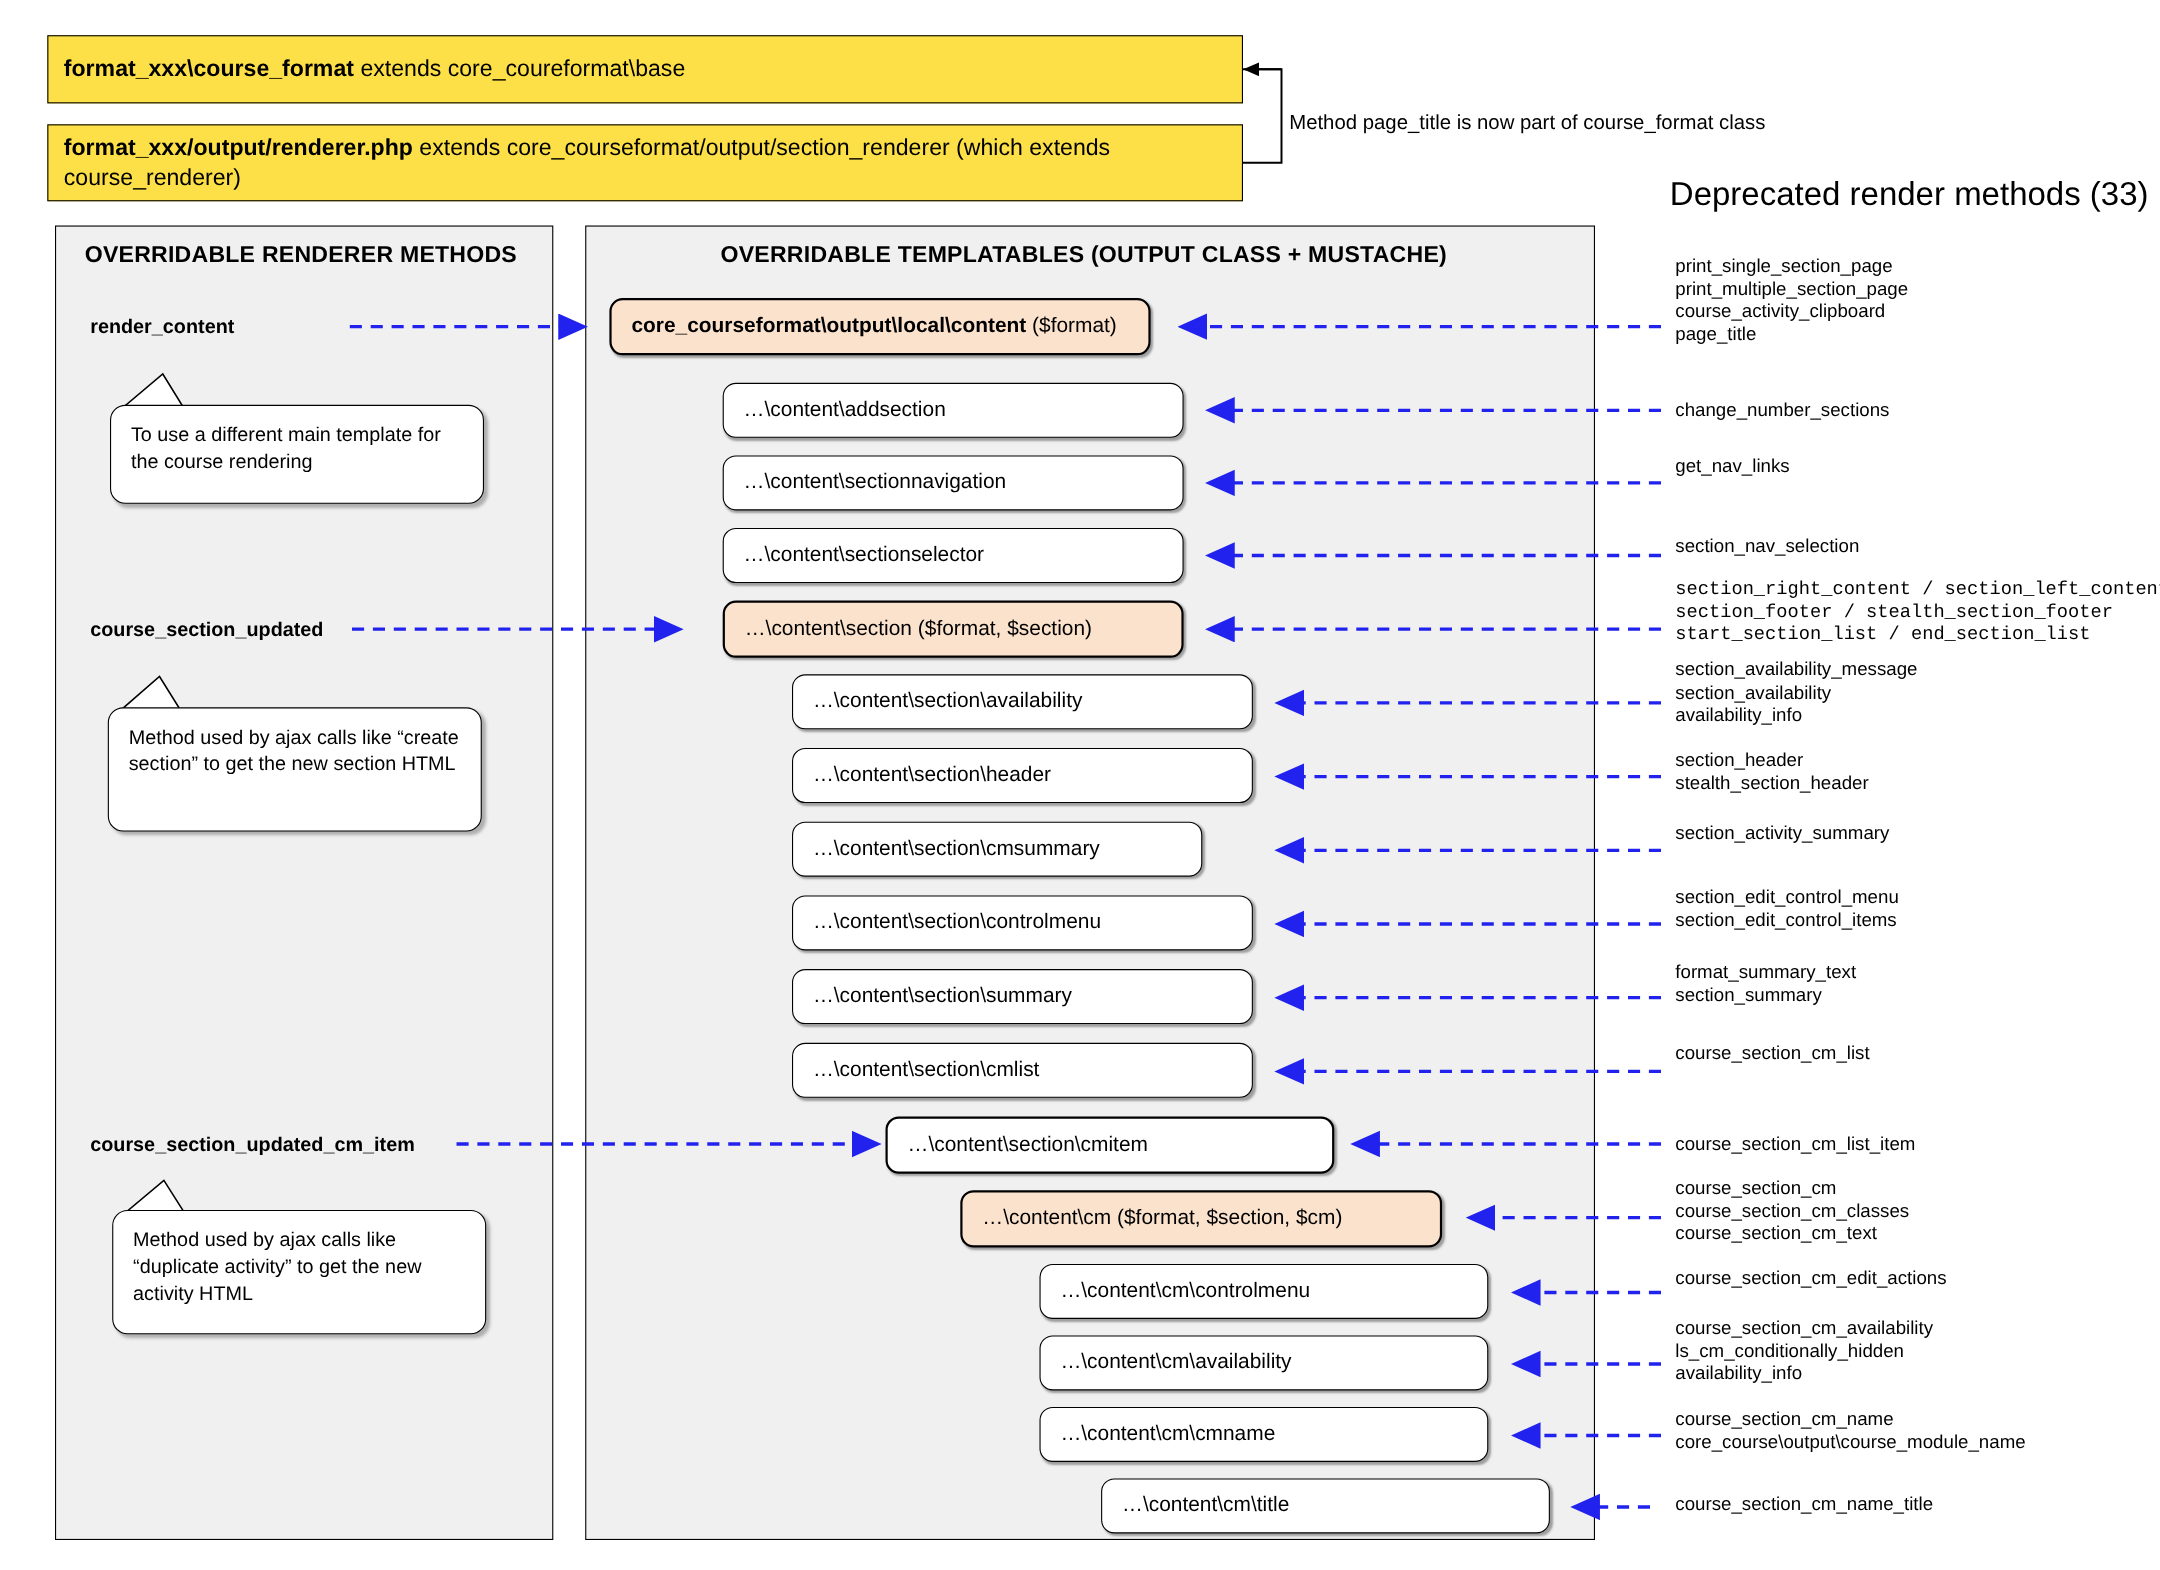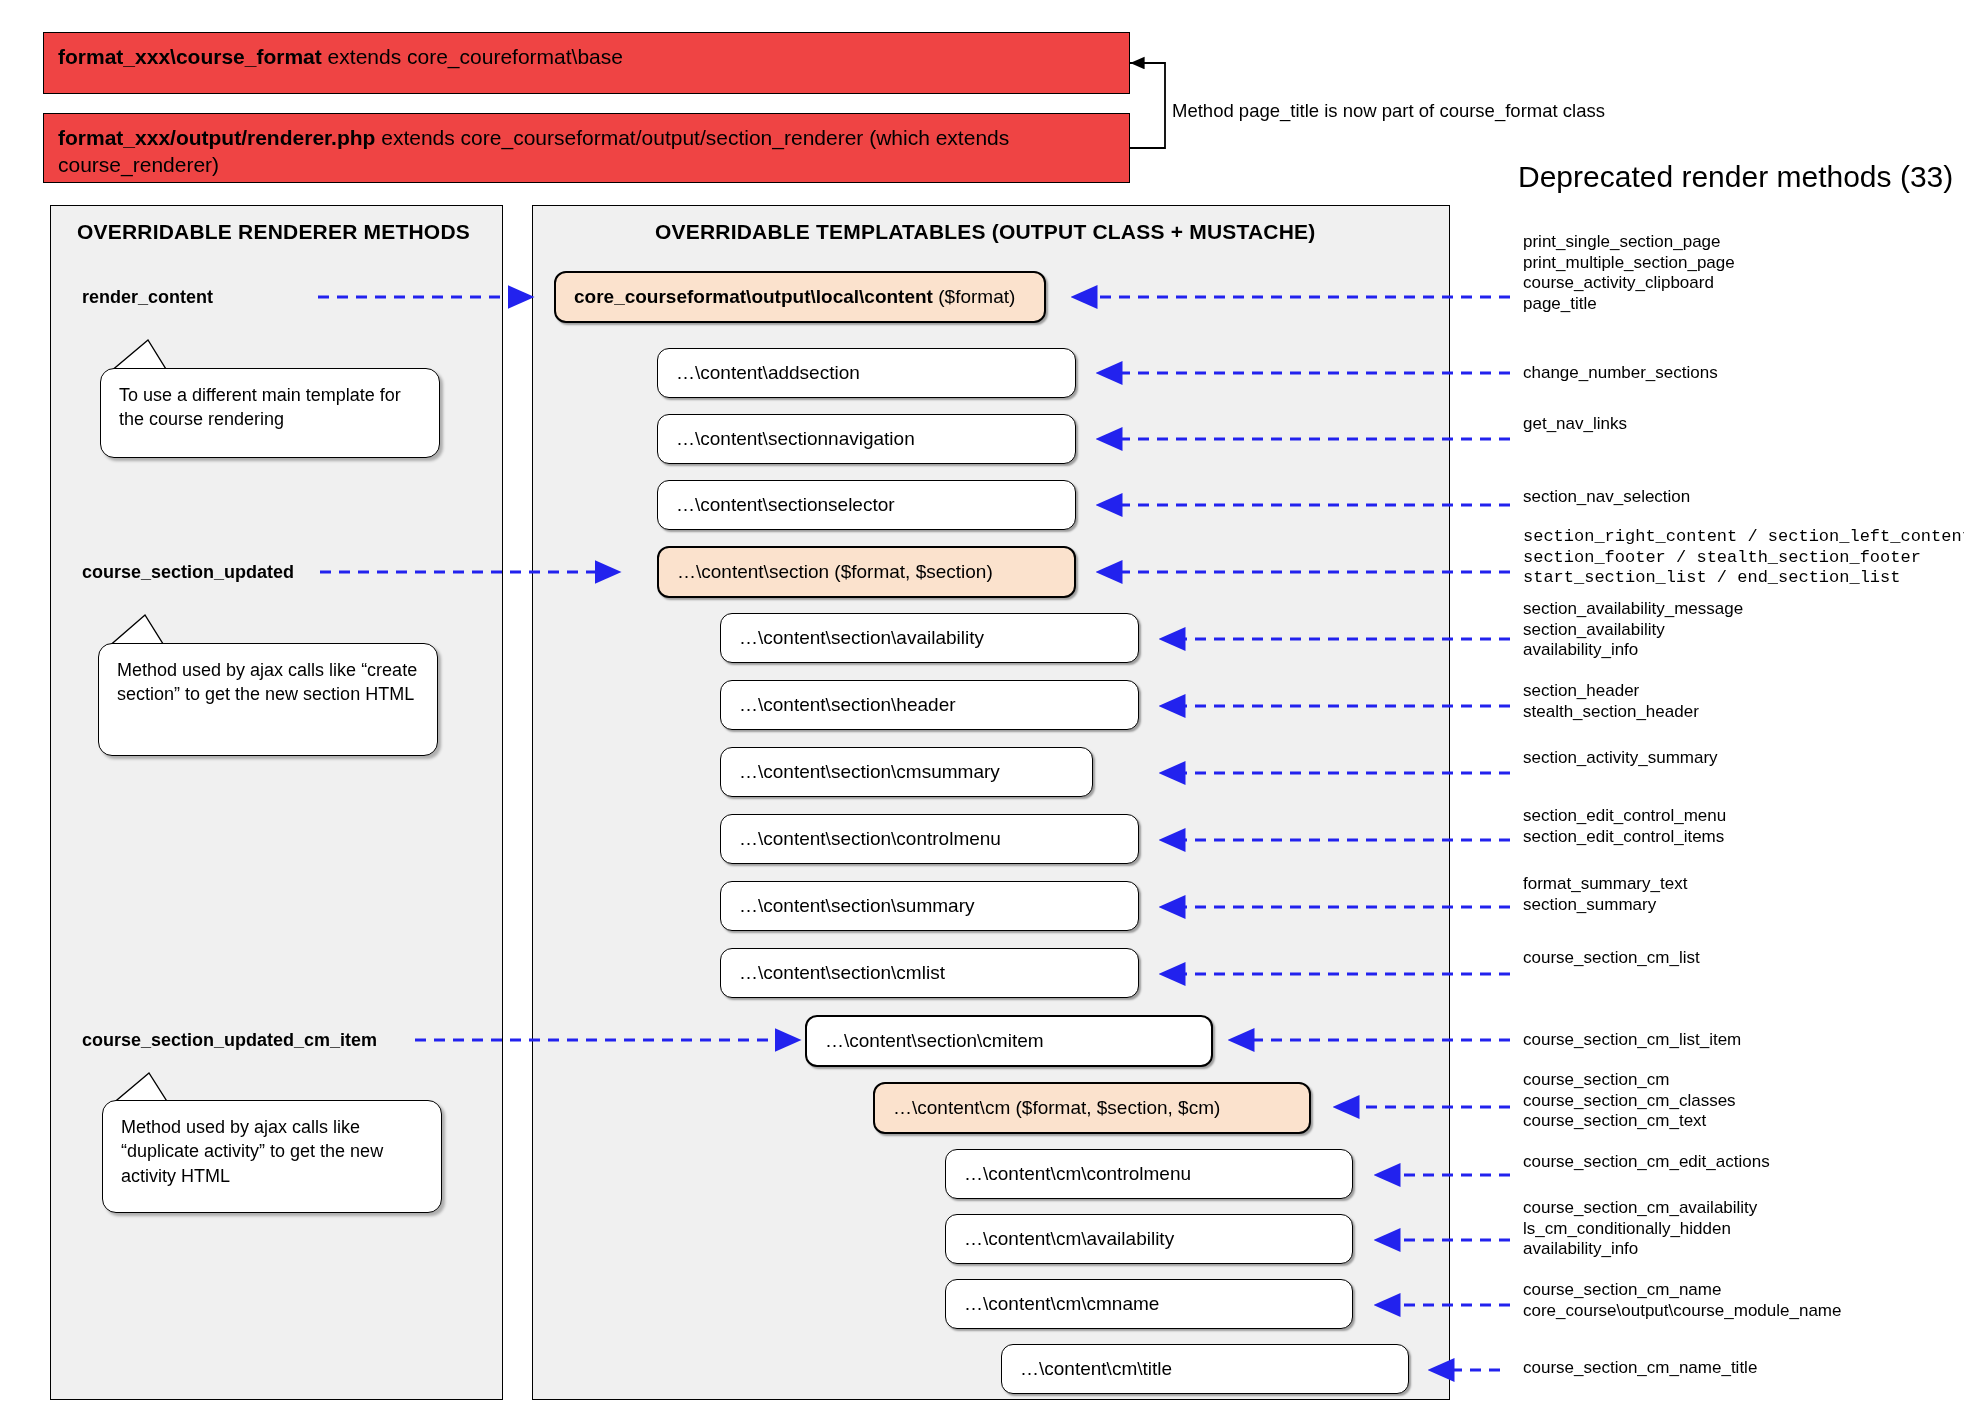--- a/index.html
+++ b/index.html
@@ -9,27 +9,27 @@
     background:#ffffff;
     font-family:"Liberation Sans","DejaVu Sans",sans-serif;
     position:relative;
     overflow:hidden;
     color:#000;
   }
   .abs{position:absolute;box-sizing:border-box;}
 
   
   .hdrbox{
-    background:#ef4444;
+    background:#fde047;
     border:1px solid #000;
     padding:10px 14px;
     font-size:21px;
     line-height:1.3;
     display:flex;
-    align-items:flex-start;
+    align-items:center;
   }
   .hdrbox b{font-weight:bold;}
 
   
   .panel{
     background:#f0f0f0;
     border:1.5px solid #000;
   }
   .panel-title{
     position:absolute;

